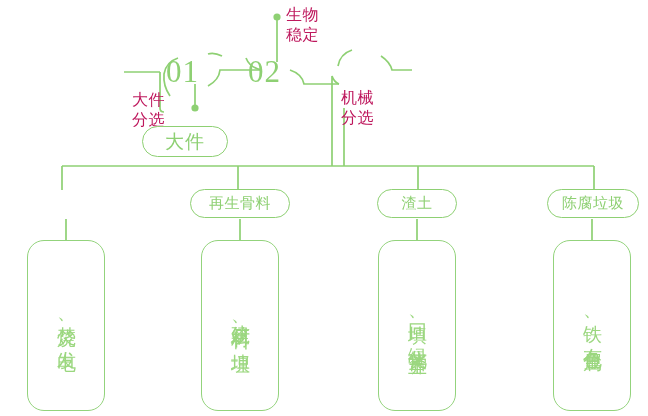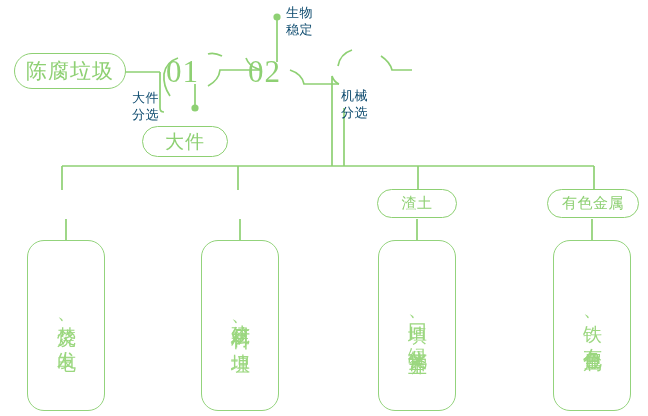--- a/index.html
+++ b/index.html
@@ -22,21 +22,21 @@
 
   
   .num{
     position:absolute;color:#8ed073;font-size:31px;letter-spacing:1px;
     font-family:Liberation Serif, serif;font-weight:400;
     line-height:1;white-space:nowrap;
   }
 
   
   .glabel{
-    position:absolute;color:#0c4a6e;font-size:13px;line-height:1.28;
+    position:absolute;color:#be185d;font-size:16px;line-height:1.28;
     white-space:nowrap;letter-spacing:.5px;
   }
 
   
   .card{
     position:absolute;border:1.5px solid #93d37c;border-radius:17px;
     background:#ffffff;box-sizing:border-box;
     display:flex;align-items:center;justify-content:center;
   }
   .vtext{
@@ -89,23 +89,20 @@
       <path d="M66 219 V240"></path>
       <path d="M240 219 V240"></path>
       <path d="M417 219 V240"></path>
       <path d="M592 219 V240"></path>
     </g>
 
     <circle cx="195" cy="108" r="3.6" fill="#8ed073"></circle>
     <circle cx="277" cy="17" r="3.6" fill="#8ed073"></circle>
   </svg>
 
-  <div class="pill pill-lg" style="left:14px;top:53px;width:112px;height:36px;">
-    <span>陈腐垃圾</span>
-  </div>
 
   <div class="num" style="left:166px;top:56px;">01</div>
   <div class="num" style="left:248px;top:56px;">02</div>
 
   <div class="glabel" style="left:132px;top:90px;text-align:left;">
     <div>大件</div>
     <div>分选</div>
   </div>
 
   <div class="glabel" style="left:286px;top:5px;text-align:left;">
@@ -115,25 +112,28 @@
 
   <div class="glabel" style="left:341px;top:88px;text-align:center;">
     <div>机械</div>
     <div>分选</div>
   </div>
 
   <div class="pill pill-md" style="left:142px;top:126px;width:86px;height:31px;">
     <span>大件</span>
   </div>
 
+  <div class="pill pill-sm" style="left:190px;top:189px;width:100px;height:29px;">
+    <span>再生骨料</span>
+  </div>
   <div class="pill pill-sm" style="left:377px;top:189px;width:80px;height:29px;">
     <span>渣土</span>
   </div>
   <div class="pill pill-sm" style="left:547px;top:189px;width:92px;height:29px;">
-    <span>有色金属</span>
+    <span>陈腐垃圾</span>
   </div>
 
   <div class="card" style="left:27px;top:240px;width:78px;height:171px;">
     <span class="vtext">焚烧、发电</span>
   </div>
   <div class="card" style="left:201px;top:240px;width:78px;height:171px;">
     <span class="vtext">建筑材料、填埋</span>
   </div>
   <div class="card" style="left:378px;top:240px;width:78px;height:171px;">
     <span class="vtext">回填、绿化营养土</span>

